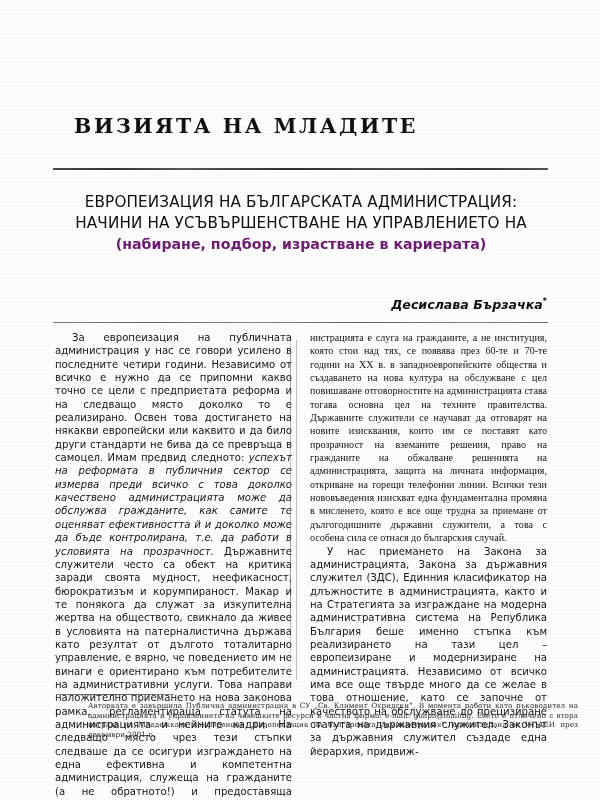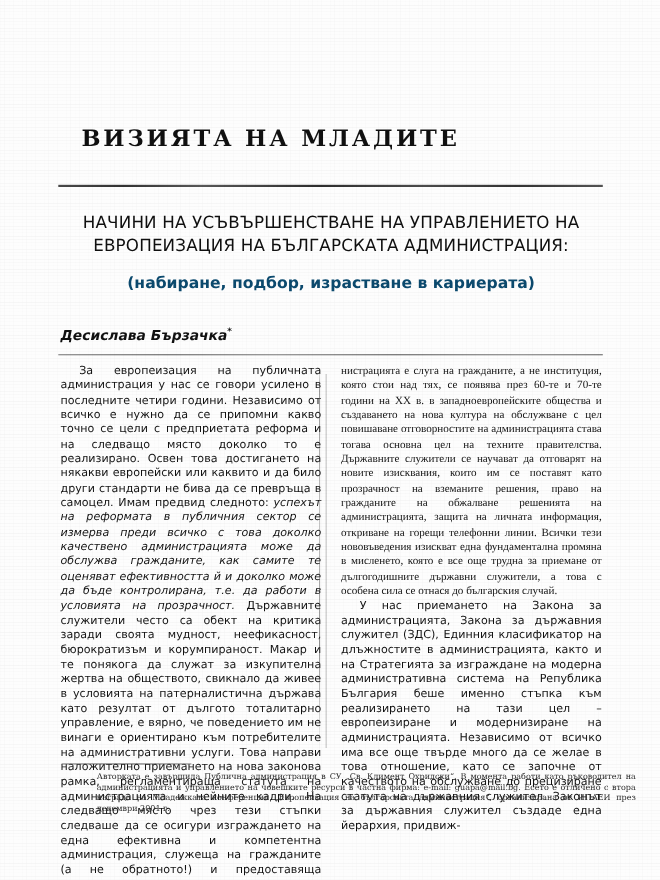--- a/index.html
+++ b/index.html
@@ -76,31 +76,32 @@
     line-height: 20.5px;
     letter-spacing: 0.15px;
     color: #101010;
     white-space: nowrap;
   }
   .title-sub {
     font-family: "DejaVu Sans", sans-serif;
     font-weight: bold;
     font-size: 14.2px;
     line-height: 22px;
-    margin-top: 14px;
-    color: #0c4a6e;
+    margin-top: 0;
+    color: #701a75;
     white-space: nowrap;
   }
 
   
   .author {
     position: absolute;
     top: 297px;
     left: 55px;
     width: 492px;
+    text-align: right;
     font-family: "DejaVu Sans", sans-serif;
     font-style: italic;
     font-weight: bold;
     font-size: 12.6px;
     color: #111;
   }
   .author sup {
     font-size: 8px;
     vertical-align: super;
   }
@@ -195,22 +196,22 @@
 </head>
 <body>
 
 <div class="page">
 
   <div class="running-head">ВИЗИЯТА НА МЛАДИТЕ</div>
 
   <div class="rule-top"></div>
 
   <div class="title-block">
+    <div class="title-line">ЕВРОПЕИЗАЦИЯ НА БЪЛГАРСКАТА АДМИНИСТРАЦИЯ:</div>
     <div class="title-line">НАЧИНИ НА УСЪВЪРШЕНСТВАНЕ НА УПРАВЛЕНИЕТО НА</div>
-    <div class="title-line">ЕВРОПЕИЗАЦИЯ НА БЪЛГАРСКАТА АДМИНИСТРАЦИЯ:</div>
     <div class="title-sub">(набиране, подбор, израстване в кариерата)</div>
   </div>
 
   <div class="author">
     <span>Десислава Бързачка</span><sup>*</sup>
   </div>
 
   <div class="rule-mid"></div>
 
   <div class="columns">

